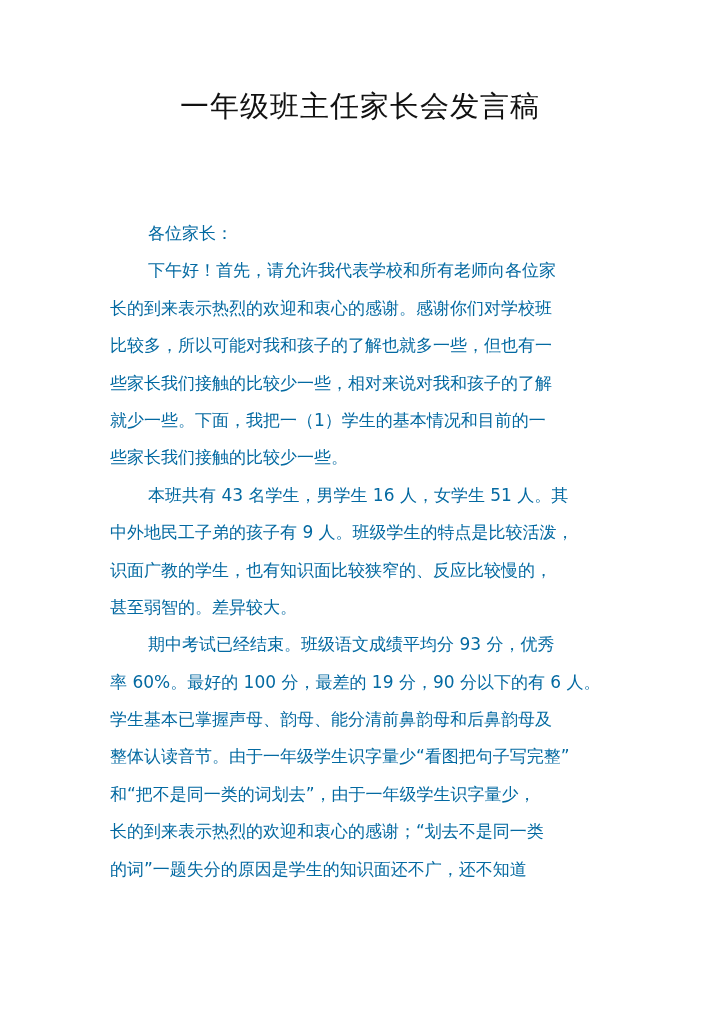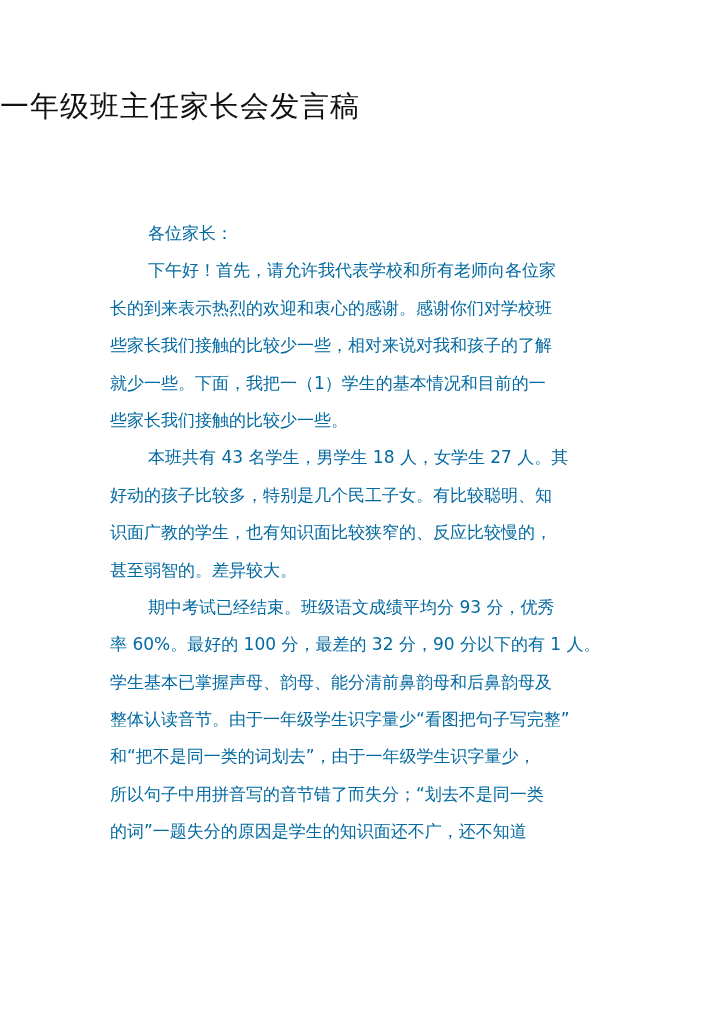--- a/index.html
+++ b/index.html
@@ -21,21 +21,21 @@
       top: 0;
       width: 720px;
       height: 1017px;
       background: #ffffff;
     }
     .title {
       position: absolute;
       top: 86px;
       left: 0;
       width: 720px;
-      text-align: left;
+      text-align: center;
       font-family: "DejaVu Serif", "Liberation Serif", serif;
       font-size: 29px;
       letter-spacing: 1px;
       color: #111;
       line-height: 40px;
     }
     .body-text {
       position: absolute;
       top: 168px;
       left: 110px;
@@ -57,28 +57,29 @@
 </head>
 <body>
 
 <div class="page">
   <div class="title">一年级班主任家长会发言稿</div>
 
   <div class="body-text">
     <span class="line indent">各位家长：</span>
     <span class="line indent">下午好！首先，请允许我代表学校和所有老师向各位家</span>
     <span class="line">长的到来表示热烈的欢迎和衷心的感谢。感谢你们对学校班</span>
+    <span class="line">比较多，所以可能对我和孩子的了解也就多一些，但也有一</span>
     <span class="line">些家长我们接触的比较少一些，相对来说对我和孩子的了解</span>
     <span class="line">就少一些。下面，我把一（1）学生的基本情况和目前的一</span>
     <span class="line">些家长我们接触的比较少一些。</span>
-    <span class="line indent">本班共有 43 名学生，男学生 18 人，女学生 27 人。其</span>
-    <span class="line">好动的孩子比较多，特别是几个民工子女。有比较聪明、知</span>
+    <span class="line indent">本班共有 43 名学生，男学生 16 人，女学生 51 人。其</span>
+    <span class="line">中外地民工子弟的孩子有 9 人。班级学生的特点是比较活泼，</span>
     <span class="line">识面广教的学生，也有知识面比较狭窄的、反应比较慢的，</span>
     <span class="line">甚至弱智的。差异较大。</span>
     <span class="line indent">期中考试已经结束。班级语文成绩平均分 93 分，优秀</span>
-    <span class="line">率 60%。最好的 100 分，最差的 32 分，90 分以下的有 1 人。</span>
+    <span class="line">率 60%。最好的 100 分，最差的 19 分，90 分以下的有 6 人。</span>
     <span class="line">学生基本已掌握声母、韵母、能分清前鼻韵母和后鼻韵母及</span>
     <span class="line">整体认读音节。由于一年级学生识字量少“看图把句子写完整”</span>
     <span class="line">和“把不是同一类的词划去”，由于一年级学生识字量少，</span>
-    <span class="line">所以句子中用拼音写的音节错了而失分；“划去不是同一类</span>
+    <span class="line">长的到来表示热烈的欢迎和衷心的感谢；“划去不是同一类</span>
     <span class="line">的词”一题失分的原因是学生的知识面还不广，还不知道</span>
   </div>
 </div>
 
 </body></html>

